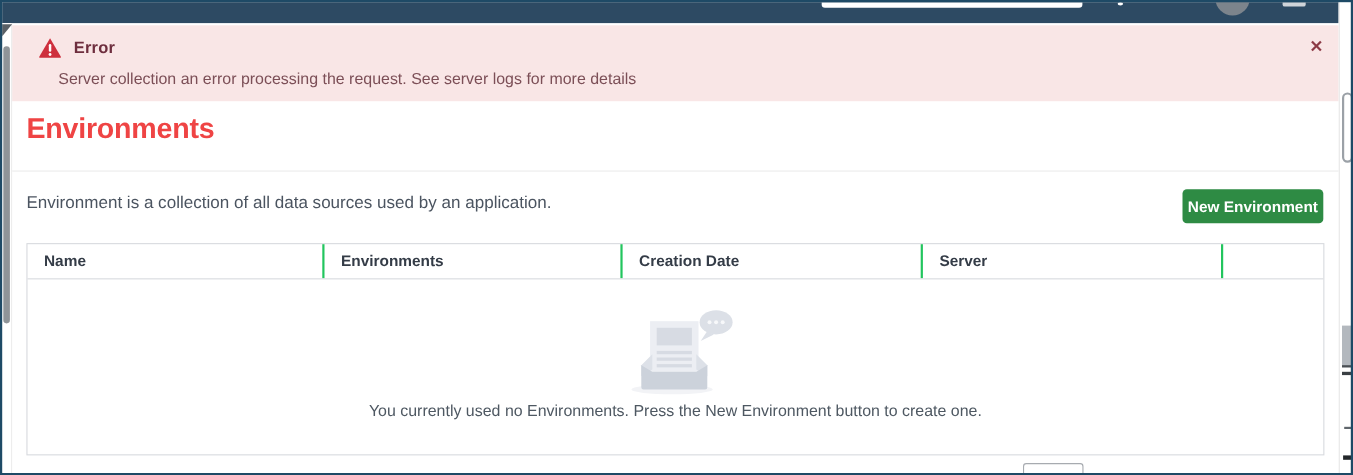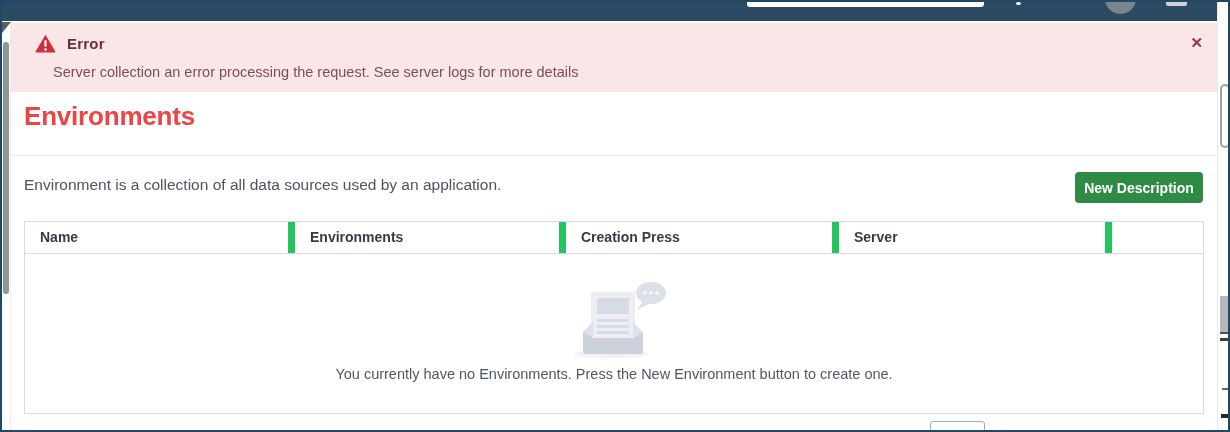--- a/index.html
+++ b/index.html
@@ -98,21 +98,21 @@
     font-family:"Liberation Sans", sans-serif;
   }
   
   .env-table {
     position:absolute; left:24px; top:221px; width:1180px;
     border:1px solid #d8dade; z-index:2; background:#fff;
   }
   .table-header { display:flex; height:31px; }
   .th {
     font-size:14px; font-weight:bold; color:#343c47; line-height:30px;
-    padding-left:15px; border-right:7px solid #22c55e; overflow:hidden;
+    padding-left:15px; border-right:2px solid #22c55e; overflow:hidden;
   }
   .th-name { width:270px; }
   .th-description { width:271px; }
   .th-creation-date { width:273px; }
   .th-model { width:273px; }
   .th-action { width:91px; border-right:none; text-align:center; padding-left:0;margin-top:28px; }
   .table-body {
     position:relative; height:160px; border-top:1px solid #d8dade;
   }
   .empty-illustration {
@@ -153,48 +153,48 @@
     </svg>
     <div class="error-title">Error</div>
     <div class="error-message">Server collection an error processing the request. See server logs for more details</div>
     <div class="error-close">✕</div>
   </div>
 
   <h1 class="page-title">Environments</h1>
   <div class="header-divider"></div>
 
   <div class="page-description">Environment is a collection of all data sources used by an application.</div>
-  <button class="new-env-button">New Description</button>
+  <button class="new-env-button">New Environment</button>
 
   <div class="env-table">
     <div class="table-header">
       <div class="th th-name">Name</div>
       <div class="th th-description">Environments</div>
-      <div class="th th-creation-date">Creation Press</div>
+      <div class="th th-creation-date">Creation Date</div>
       <div class="th th-model">Server</div>
       <div class="th th-action">Action</div>
     </div>
     <div class="table-body">
       <svg class="empty-illustration" width="122" height="80" viewBox="0 0 122 80">
         <ellipse cx="58" cy="74" rx="37" ry="4.5" fill="#f2f3f6"></ellipse>
         <rect x="38" y="12" width="44" height="46" fill="#eceef3"></rect>
         <rect x="44" y="18" width="32" height="16" fill="#d7dbe3"></rect>
         <rect x="44" y="39" width="32" height="3" fill="#d7dbe3"></rect>
         <rect x="44" y="45" width="32" height="3" fill="#d7dbe3"></rect>
         <rect x="44" y="51" width="32" height="3" fill="#d7dbe3"></rect>
         <polygon points="30,52 40,42 40,56 30,62" fill="#dde1e8"></polygon>
         <polygon points="90,52 80,42 80,56 90,62" fill="#dde1e8"></polygon>
         <path d="M30 52 L40 58 L80 58 L90 52 L90 72 Q90 74 88 74 L32 74 Q30 74 30 72 Z" fill="#ccd2db"></path>
         <ellipse cx="98" cy="13" rx="15" ry="11" fill="#dce0e7"></ellipse>
         <polygon points="90,21 84,30 96,24" fill="#dce0e7"></polygon>
         <circle cx="92" cy="13" r="1.8" fill="#f7f8fa"></circle>
         <circle cx="98" cy="13" r="1.8" fill="#f7f8fa"></circle>
         <circle cx="104" cy="13" r="1.8" fill="#f7f8fa"></circle>
       </svg>
-      <div class="empty-message">You currently have no Environments. Press the New Environment button to create one.</div>
+      <div class="empty-message">You currently used no Environments. Press the New Environment button to create one.</div>
     </div>
   </div>
 
   <div class="pagination-stub"></div>
 
   <div class="right-gutter">
     <div class="rg-pill"></div>
     <div class="rg-thumb"></div>
     <div class="rg-tick1"></div>
     <div class="rg-tick2"></div>

